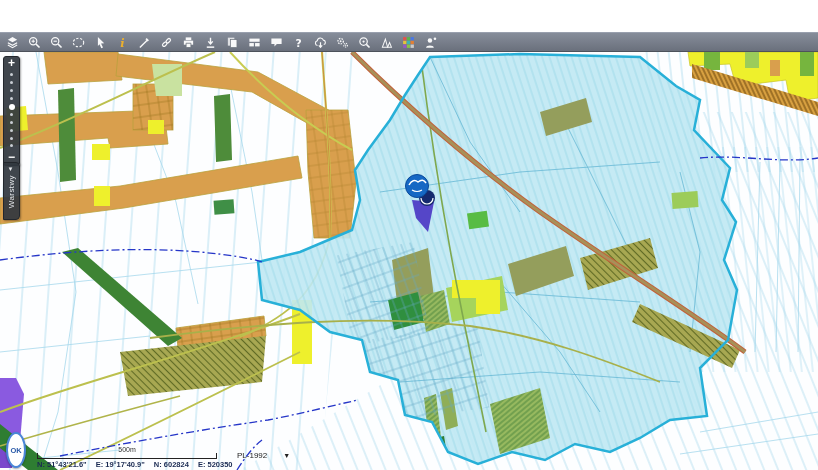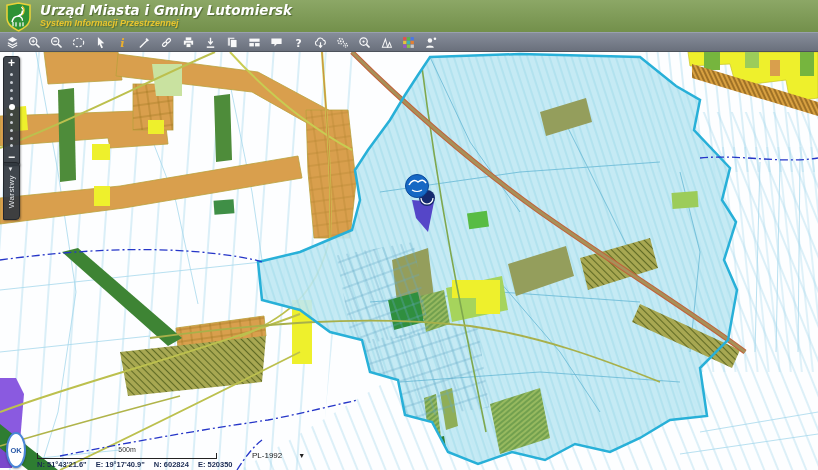--- a/index.html
+++ b/index.html
@@ -23,43 +23,30 @@
   .zdots{display:flex;flex-direction:column;align-items:center;margin:2px 0;cursor:pointer;}
   .zdot{width:3px;height:3px;border-radius:50%;background:#c9cdd3;margin:2.4px 0;}
   .zdot.cur{width:6px;height:6px;background:#ffffff;margin:1.4px 0;}
   .layers-tab{position:absolute;left:3px;top:110px;width:15px;height:56px;background:rgba(50,56,64,.93);border:1px solid #23272d;border-radius:0 4px 4px 0;cursor:pointer;box-shadow:1px 1px 2px rgba(0,0,0,.35);}
   .layers-tab .caret{position:absolute;top:3px;left:3.5px;color:#e8eaee;font-size:6px;line-height:6px;}
   .layers-tab .vlabel{position:absolute;top:12px;left:2.5px;writing-mode:vertical-rl;transform:rotate(180deg);font-size:8px;color:#e4e7eb;letter-spacing:.4px;}
   
   .okbtn{position:absolute;left:6px;bottom:2px;width:20px;height:36px;border-radius:50%;background:#fff;border:2px solid #4a86d8;color:#2a5aa8;font-size:7.5px;font-weight:bold;display:flex;align-items:center;justify-content:center;box-shadow:0 1px 2px rgba(0,0,0,.35);cursor:pointer;box-sizing:border-box;}
   .scalebar{position:absolute;left:37px;bottom:11px;width:178px;height:5px;border-left:1.5px solid #222;border-right:1.5px solid #222;border-bottom:1.5px solid #222;}
   .scalebar span{position:absolute;left:0;right:0;top:-7px;text-align:center;font-size:7px;color:#333;}
-  .crs{position:absolute;left:252px;bottom:10px;font-size:8px;color:#222;cursor:pointer;display:flex;align-items:center;}
+  .crs{position:absolute;left:237px;bottom:10px;font-size:8px;color:#222;cursor:pointer;display:flex;align-items:center;}
   .crs .caret{margin-left:16px;font-size:7px;color:#222;}
   .coords{position:absolute;left:37px;bottom:1px;font-size:7.5px;font-weight:bold;color:#1a2a52;white-space:nowrap;}
   .coords span{margin-right:9px;}
 </style>
 </head>
 <body>
 
 <div class="app">
 
-  <header class="header">
-    <svg class="logo" viewBox="0 0 27 30">
-      <path d="M13.5 1 25 3.2v12.6c0 7.6-7.2 10.8-11.5 13C9.3 26.6 2 23.4 2 15.8V3.2Z" fill="#2f9236" stroke="#e8d23a" stroke-width="1.6"></path>
-      <path d="M7 20c.8-4 3-5.8 6-5.8l3.6-1.8.9-3.8" stroke="#fff" stroke-width="1.5" fill="none"></path>
-      <path d="M16.5 5.2l2 2.6-1 3.6-4.6 2.8c2.8.2 4.6 1.8 4.6 4.6" stroke="#fff" stroke-width="1.3" fill="none"></path>
-      <path d="M8 20v4.2M11 20.3v4.2M15 20.6v4M18 20.2v4" stroke="#fff" stroke-width="1.2"></path>
-      <path d="M17 4c2.8 2 2.8 7 .2 9.2" stroke="#f2d02a" stroke-width="1.1" fill="none"></path>
-    </svg>
-    <div class="titles">
-      <div class="title">Urząd Miasta i Gminy Lutomiersk</div>
-      <div class="subtitle">System Informacji Przestrzennej</div>
-    </div>
-  </header>
 
   <div class="toolbar">
     <button class="tbtn" title="Warstwy">
       <svg viewBox="0 0 14 14">
           <path d="M7 1.2 12 4 7 6.8 2 4Z" fill="#fff"></path>
           <path d="M2 7.2 7 10 12 7.2M2 9.8 7 12.6 12 9.8" stroke="#fff" stroke-width="1.2" fill="none"></path>
         </svg>
     </button>
     <button class="tbtn" title="Przybliż">
       <svg viewBox="0 0 14 14">

